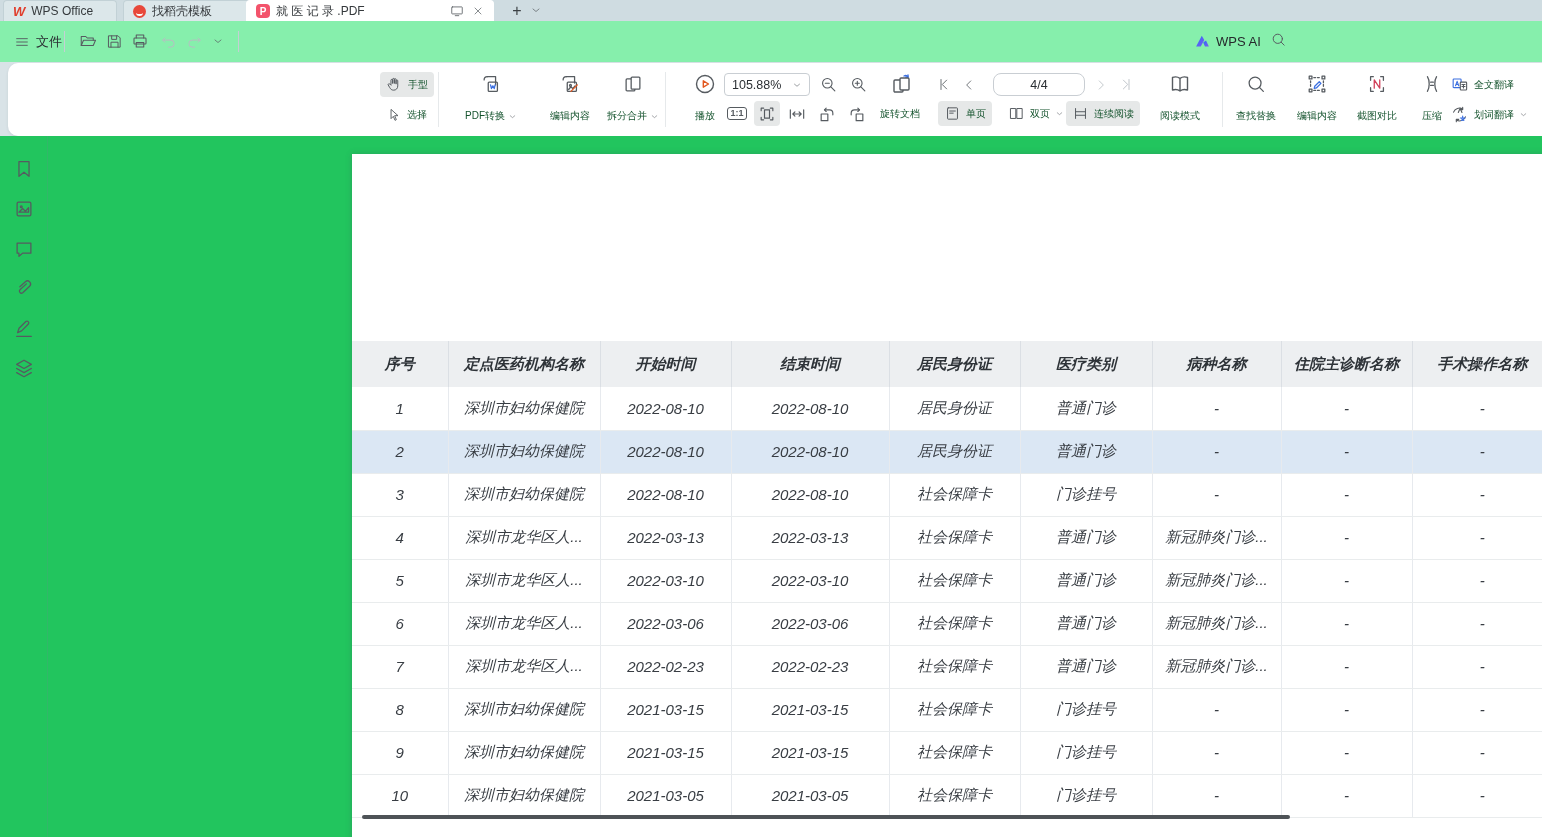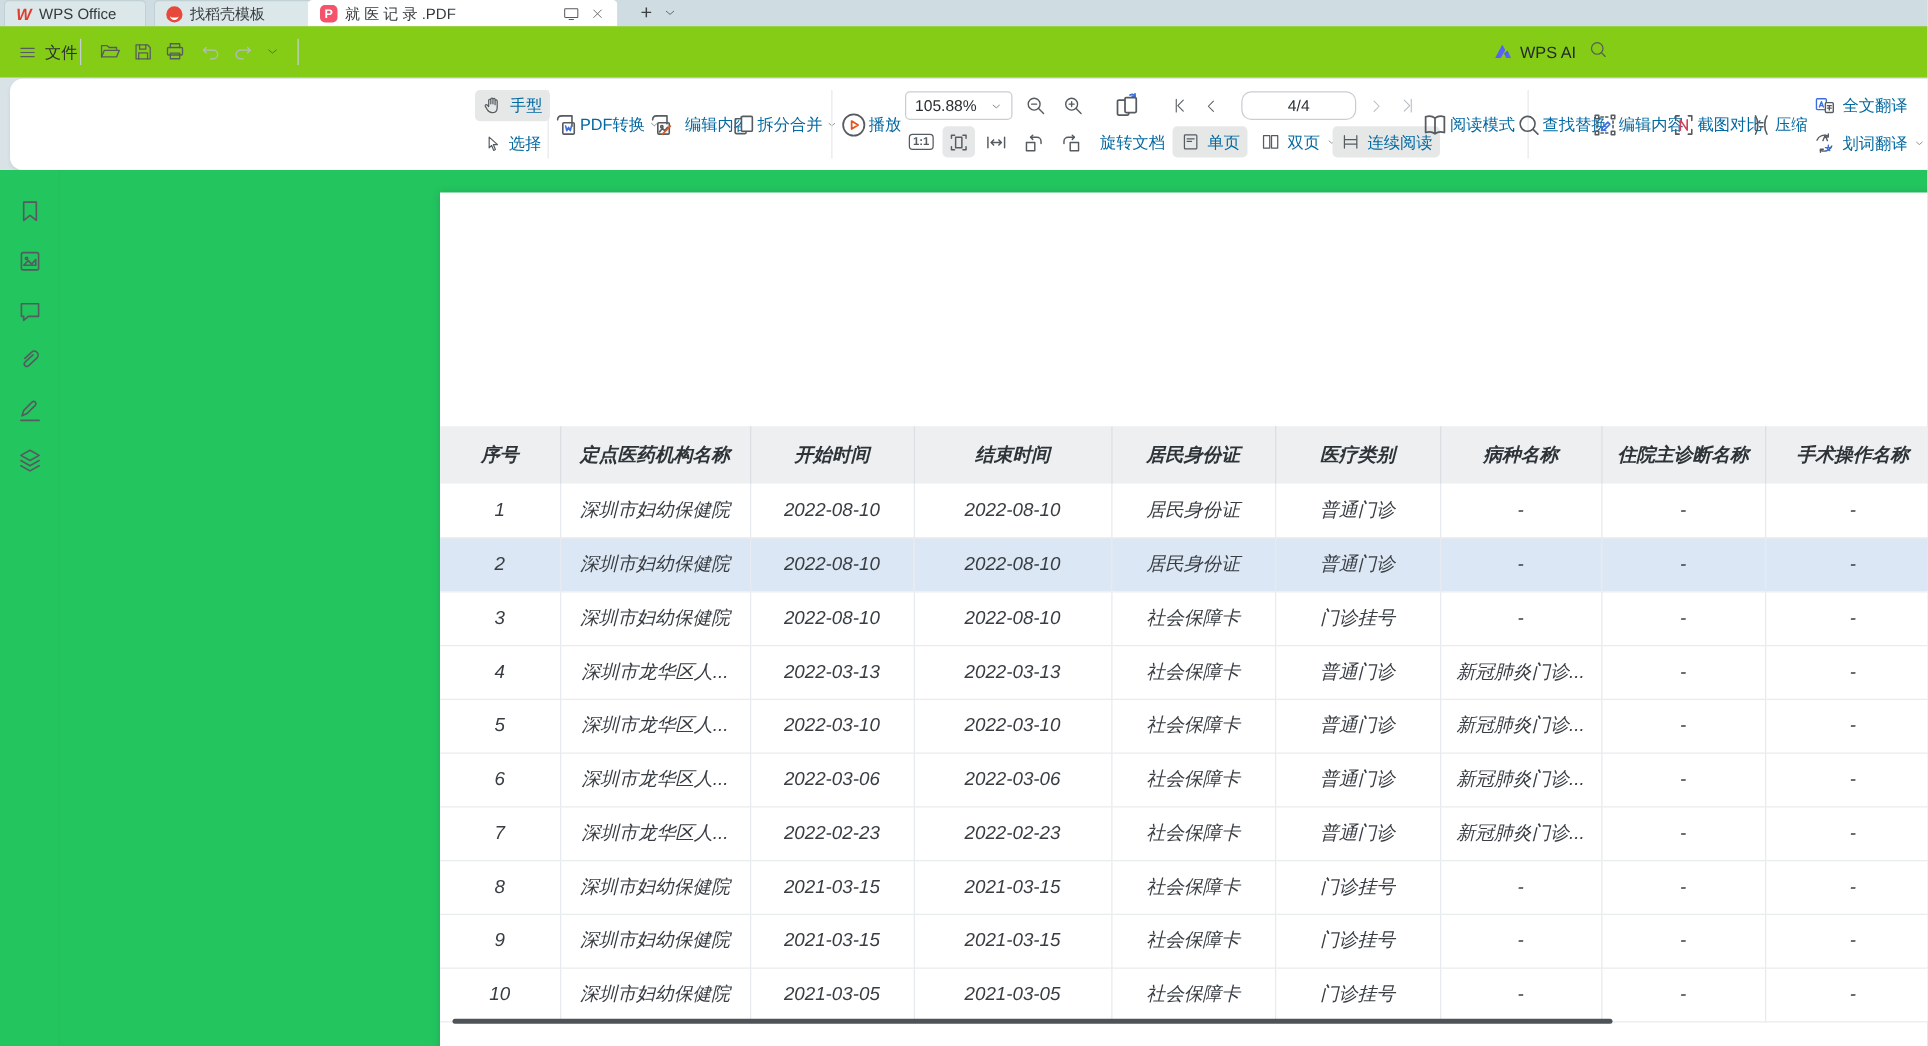--- a/index.html
+++ b/index.html
@@ -19,43 +19,43 @@
   .docerlogo:after { content:""; position:absolute; left:3px; top:5px; width:7px; height:4px;
     border-bottom:2px solid #fff; border-radius:0 0 6px 6px; }
   .pdflogo { width:14px; height:14px; border-radius:4px; background:#f3536b; color:#fff;
     font-size:10px; font-weight:bold; display:flex; align-items:center; justify-content:center; }
   .tab-tools { display:flex; align-items:center; gap:8px; margin-left:auto; }
   .newtab { position:absolute; left:506px; top:0; height:21px; width:22px; display:flex;
     align-items:center; justify-content:center; font-size:16px; color:#3c4144; }
   .tabchev { position:absolute; left:530px; top:3px; }
 
   
-  .menubar { position:absolute; top:21px; left:0; right:0; height:41px; background:#84cc16; }
+  .menubar { position:absolute; top:21px; left:0; right:0; height:41px; background:#86efac; }
   .file-btn { position:absolute; left:8px; top:0; height:41px; display:flex; align-items:center;
     gap:6px; padding:0 6px; font-size:13px; color:#2b2f33; }
   .vsep { position:absolute; top:10px; width:1px; height:21px; background:#c4cfd4; }
   .qbtn { position:absolute; top:8px; width:24px; height:24px; display:flex; align-items:center;
     justify-content:center; border-radius:4px; }
   .menu-items { position:absolute; left:724px; top:0; height:41px; display:flex; }
   .menu-item { position:relative; padding:0 14px; line-height:41px; font-size:13.5px; color:#26292c; cursor:default; }
   .menu-item.active { color:#c4000a; font-weight:bold; }
   .menu-item.active:after { content:""; position:absolute; left:50%; transform:translateX(-50%);
     bottom:0; width:28px; height:3px; background:#c4000a; }
   .wpsai { position:absolute; left:1194px; top:0; height:41px; display:flex; align-items:center;
     gap:5px; font-size:13px; color:#26292c; }
   .menusearch { position:absolute; left:1270px; top:10px; }
 
   
   .toolcard { position:absolute; left:8px; top:63px; right:-12px; height:73px; background:#fff;
     border-radius:10px; box-shadow:0 1px 3px rgba(40,60,70,.10); }
-  .tcol { position:absolute; top:8px; height:57px; display:flex; 
-    align-items:center; justify-content:space-between; }
+  .tcol { position:absolute; top:8px; height:57px; display:flex; flex-direction:column;
+    align-items:center; justify-content:space-between;margin-left:11px; }
   .ticon { height:26px; display:flex; align-items:center; justify-content:center; }
   .lblrow { height:24px; display:flex; align-items:center; gap:3px; }
-  .lbl { font-size:13px; color:#0369a1; white-space:nowrap; }
+  .lbl { font-size:10px; color:#14532d; white-space:nowrap; }
   .tsep { position:absolute; top:9px; height:55px; width:1px; background:#e6e9eb; }
   .minibtn { position:absolute; height:25px; display:flex; align-items:center; gap:5px;
     padding:0 6px; border-radius:4px; font-size:12.5px; color:#2b2f33; white-space:nowrap; }
   .on { background:#e6e8e8; }
   .iconbtn { position:absolute; width:26px; height:25px; display:flex; align-items:center;
     justify-content:center; border-radius:4px; }
   .zoombox { position:absolute; left:716px; top:10px; width:86px; height:23px;
     border:1px solid #c9ced3; border-radius:4px; display:flex; align-items:center;
     padding:0 7px; font-size:12.5px; color:#2b2f33; justify-content:space-between; background:#fff; }
   .pagebox { position:absolute; left:985px; top:10px; width:92px; height:23px;

